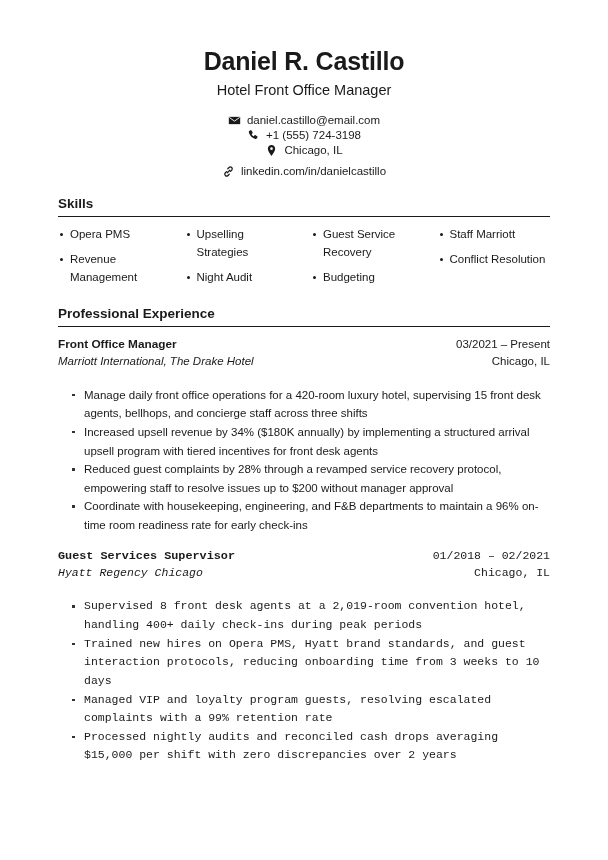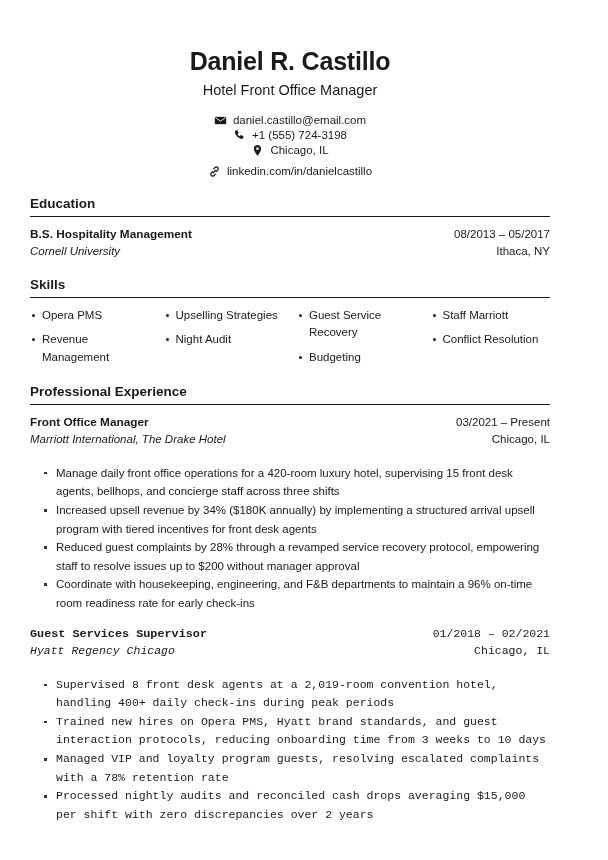--- a/index.html
+++ b/index.html
@@ -11,21 +11,21 @@
     width: 608px;
     height: 860px;
     font-family: "Liberation Sans", sans-serif;
     color: #1a1a1a;
     overflow: hidden;
   }
   .page {
     width: 608px;
     height: 653px;
     box-sizing: border-box;
-    padding: 46px 58px 0 30px;
+    padding: 46px 58px 0 58px;
     position: relative;
   }
 
   
   .name {
     text-align: center;
     font-size: 25px;
     font-weight: bold;
     letter-spacing: -0.2px;
     margin: 0 0 6px 0;
@@ -203,35 +203,20 @@
             <path d="M6.4 9.6l3.2-3.2"></path>
             <path d="M7.1 4.6l1.5-1.5a2.3 2.3 0 013.3 3.3l-1.5 1.5"></path>
             <path d="M8.9 11.4l-1.5 1.5a2.3 2.3 0 01-3.3-3.3l1.5-1.5"></path>
           </svg>
         </span>
         <span>linkedin.com/in/danielcastillo</span>
       </span>
     </div>
   </div>
 
-  <div class="section">
-    <div class="section-title">Education</div>
-    <div class="rule"></div>
-
-    <div class="entry">
-      <div class="entry-line">
-        <span class="entry-primary">B.S. Hospitality Management</span>
-        <span class="entry-meta">08/2013 – 05/2017</span>
-      </div>
-      <div class="entry-line">
-        <span class="entry-secondary">Cornell University</span>
-        <span class="entry-meta">Ithaca, NY</span>
-      </div>
-    </div>
-  </div>
 
   <div class="section">
     <div class="section-title">Skills</div>
     <div class="rule"></div>
     <ul class="skills-cols" id="skills-list">
         <li class="skill-item">Opera PMS</li>
         <li class="skill-item">Revenue Management</li>
         <li class="skill-item">Upselling Strategies</li>
         <li class="skill-item">Night Audit</li>
         <li class="skill-item">Guest Service Recovery</li>
@@ -266,20 +251,20 @@
             <span class="entry-primary">Guest Services Supervisor</span>
             <span class="entry-meta">01/2018 – 02/2021</span>
           </div>
           <div class="entry-line">
             <span class="entry-secondary">Hyatt Regency Chicago</span>
             <span class="entry-meta">Chicago, IL</span>
           </div>
           <ul class="bullets">
             <li class="bullet">Supervised 8 front desk agents at a 2,019-room convention hotel, handling 400+ daily check-ins during peak periods</li>
             <li class="bullet">Trained new hires on Opera PMS, Hyatt brand standards, and guest interaction protocols, reducing onboarding time from 3 weeks to 10 days</li>
-            <li class="bullet">Managed VIP and loyalty program guests, resolving escalated complaints with a 78% retention rate</li>
+            <li class="bullet">Managed VIP and loyalty program guests, resolving escalated complaints with a 99% retention rate</li>
             <li class="bullet">Processed nightly audits and reconciled cash drops averaging $15,000 per shift with zero discrepancies over 2 years</li>
           </ul>
         </div>
       </div>
   </div>
 
 </div>
 
 </body></html>

